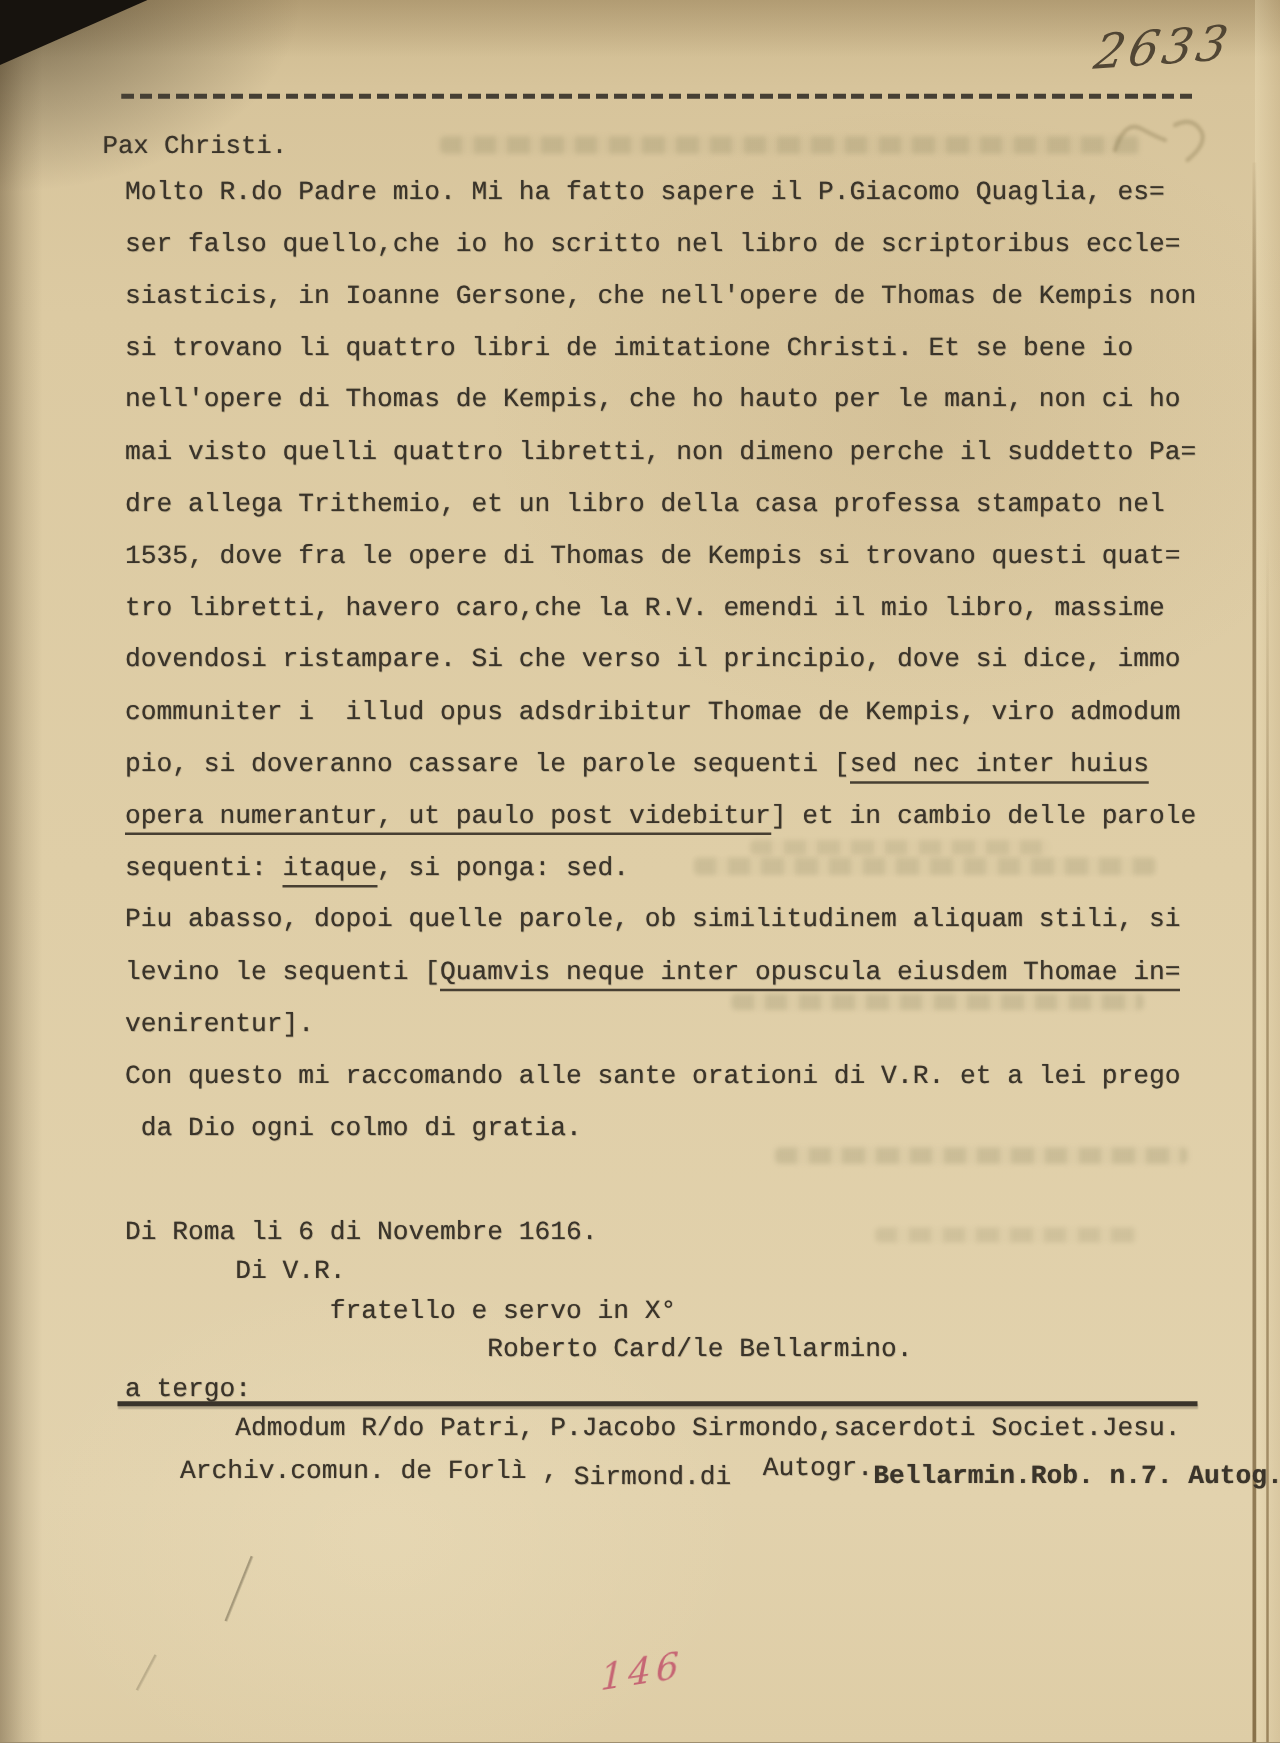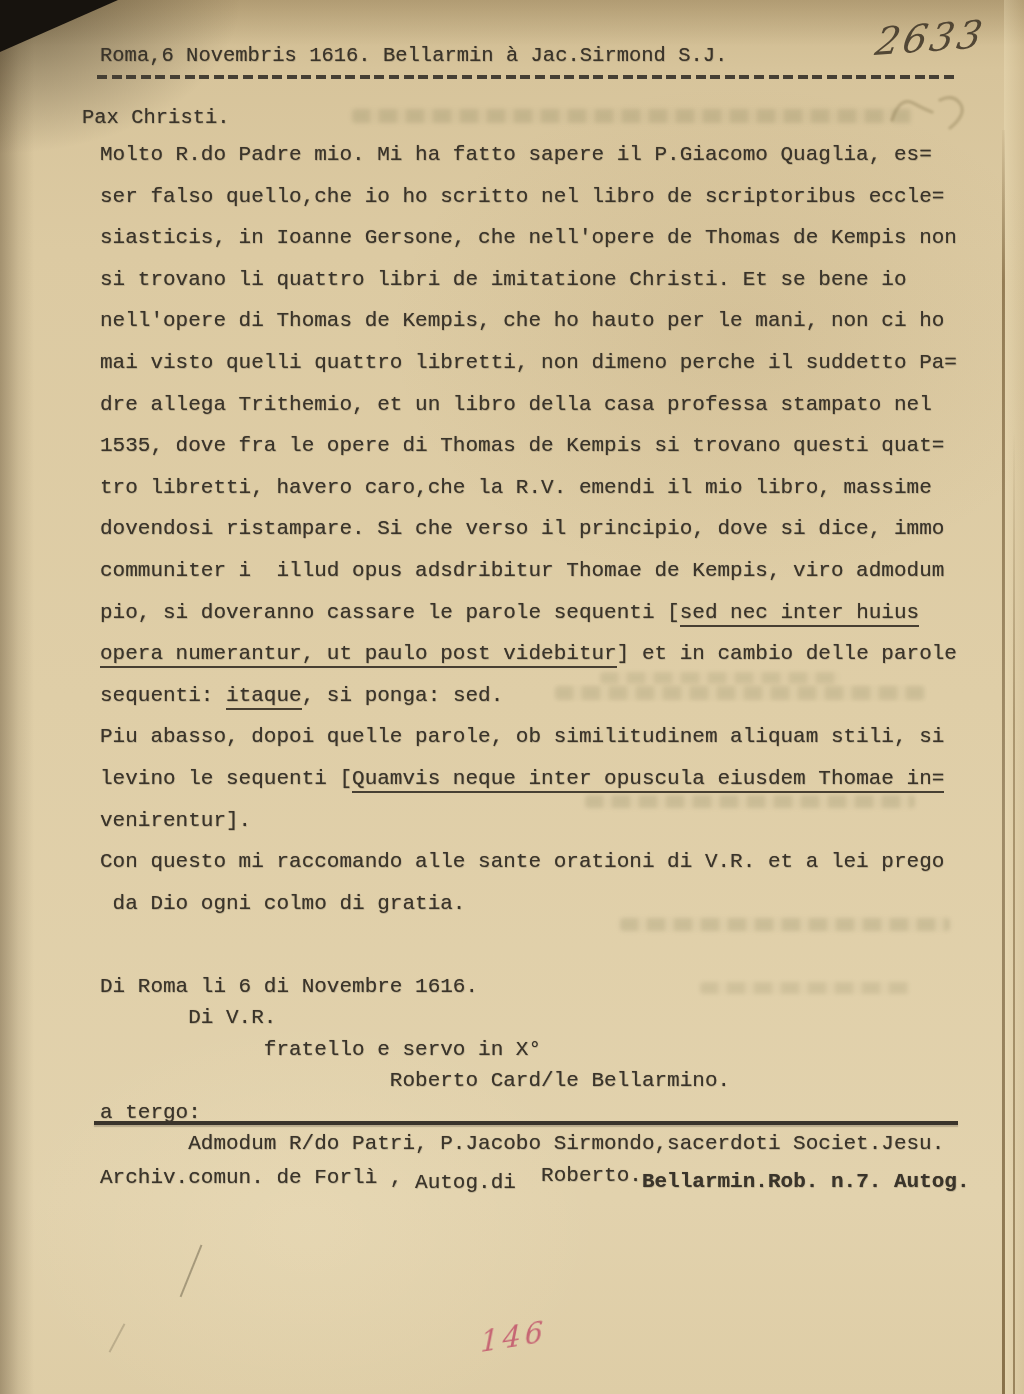--- a/index.html
+++ b/index.html
@@ -86,23 +86,22 @@
     <svg width="92" height="42" viewBox="0 0 92 42">
       <path d="M6 30 Q14 6 27 13 T 46 22 M54 10 q14 -7 21 5 q5 10 -11 23" fill="none" stroke="rgba(128,114,74,0.6)" stroke-width="3.4" stroke-linecap="round"></path>
     </svg>
   </div>
   <div class="pencil" style="left:190px;top:1243px;width:2.4px;height:56px;transform:rotate(22deg);"></div>
   <div class="pencil" style="left:116px;top:1322px;width:2px;height:32px;transform:rotate(28deg);opacity:.6;"></div>
 
   <div class="hw-catalog">2633</div>
   <div class="hw-page">146</div>
 
-  <div class="tw" style="left:100px;top:44px;">Roma,6 Novembris 1616. Bellarmin à Jac.Sirmond S.J.</div>
   <div class="dashed-rule"></div>
   <div class="tw" style="left:82px;top:106px;">Pax Christi.</div>
 
   <div class="block" id="body-block"><div class="line"><span>Molto R.do Padre mio. Mi ha fatto sapere il P.Giacomo Quaglia, es=</span></div><div class="line"><span>ser falso quello,che io ho scritto nel libro de scriptoribus eccle=</span></div><div class="line"><span>siasticis, in Ioanne Gersone, che nell'opere de Thomas de Kempis non</span></div><div class="line"><span>si trovano li quattro libri de imitatione Christi. Et se bene io</span></div><div class="line"><span>nell'opere di Thomas de Kempis, che ho hauto per le mani, non ci ho</span></div><div class="line"><span>mai visto quelli quattro libretti, non dimeno perche il suddetto Pa=</span></div><div class="line"><span>dre allega Trithemio, et un libro della casa professa stampato nel</span></div><div class="line"><span>1535, dove fra le opere di Thomas de Kempis si trovano questi quat=</span></div><div class="line"><span>tro libretti, havero caro,che la R.V. emendi il mio libro, massime</span></div><div class="line"><span>dovendosi ristampare. Si che verso il principio, dove si dice, immo</span></div><div class="line"><span>communiter i  illud opus adsdribitur Thomae de Kempis, viro admodum</span></div><div class="line"><span>pio, si doveranno cassare le parole sequenti [</span><span class="u">sed nec inter huius</span></div><div class="line"><span class="u">opera numerantur, ut paulo post videbitur</span><span>] et in cambio delle parole</span></div><div class="line"><span>sequenti: </span><span class="u">itaque</span><span>, si ponga: sed.</span></div><div class="line"><span>Piu abasso, dopoi quelle parole, ob similitudinem aliquam stili, si</span></div><div class="line"><span>levino le sequenti [</span><span class="u">Quamvis neque inter opuscula eiusdem Thomae in=</span></div><div class="line"><span>venirentur].</span></div><div class="line"><span>Con questo mi raccomando alle sante orationi di V.R. et a lei prego</span></div><div class="line" style="padding-left: 1ch;"><span>da Dio ogni colmo di gratia.</span></div></div>
   <div class="block" id="closing-block"><div class="line"><span>Di Roma li 6 di Novembre 1616.</span></div><div class="line" style="padding-left: 7ch;"><span>Di V.R.</span></div><div class="line" style="padding-left: 13ch;"><span>fratello e servo in X°</span></div><div class="line" style="padding-left: 23ch;"><span>Roberto Card/le Bellarmino.</span></div><div class="line"><span>a tergo:</span></div><div class="line" style="padding-left: 7ch;"><span>Admodum R/do Patri, P.Jacobo Sirmondo,sacerdoti Societ.Jesu.</span></div></div>
 
   <div class="solid-rule"></div>
-  <div class="block" id="footer-line"><div class="line"><span style="top: 0px;">Archiv.comun. de Forlì ,</span><span style="top: 5px;"> Autog.di</span><span style="top: -2px;">  Roberto.</span><span style="top: 4px; font-weight: bold;">Bellarmin.Rob. n.7. Autog.</span></div></div>
+  <div class="block" id="footer-line"><div class="line"><span style="top: 0px; margin-left: 44px;">Archiv.comun. de Forlì ,</span><span style="top: 5px;"> Sirmond.di</span><span style="top: -2px;">  Autogr.</span><span style="top: 4px; font-weight: bold;">Bellarmin.Rob. n.7. Autog.</span></div></div>
 
 </div>
 
 </body></html>

